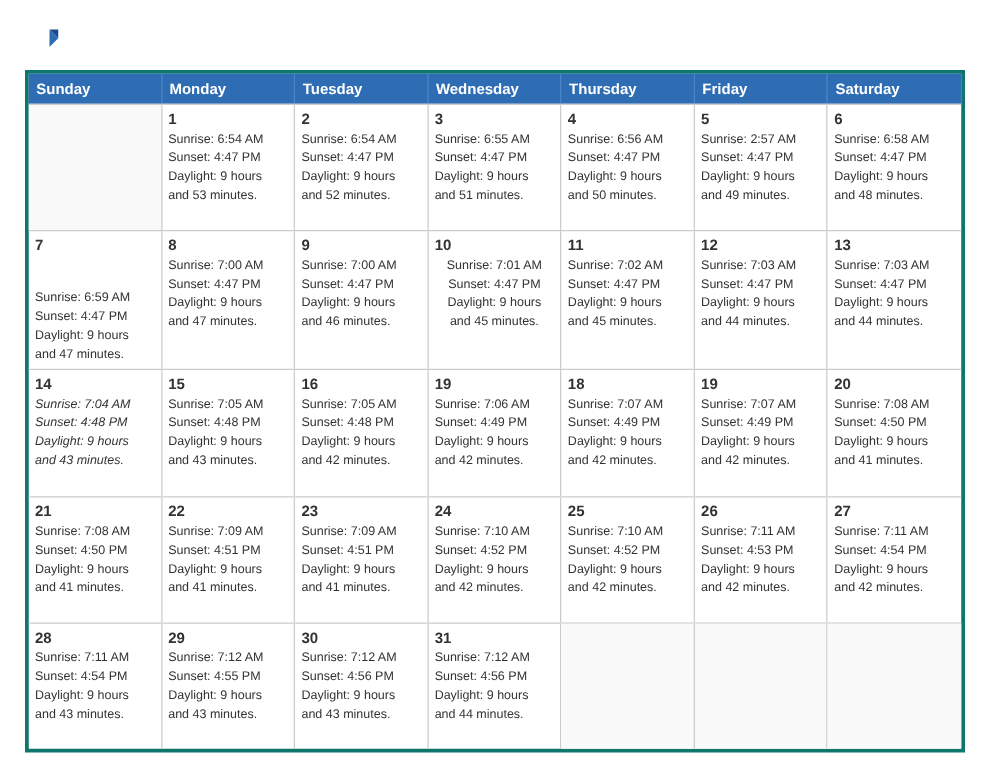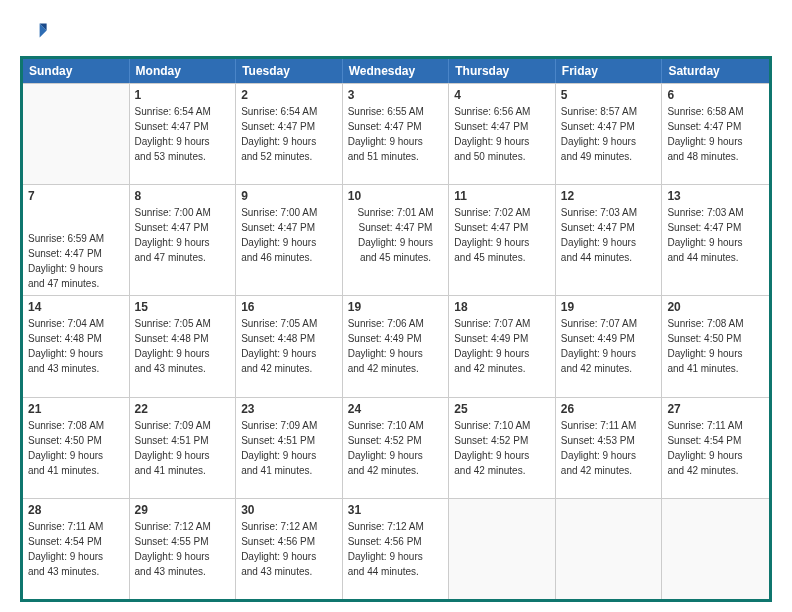--- a/index.html
+++ b/index.html
@@ -155,21 +155,21 @@
           </div>
           <div class="cal-cell">
             <span class="day-number">4</span>
             <div class="day-info" style="white-space: pre-line;">Sunrise: 6:56 AM
 Sunset: 4:47 PM
 Daylight: 9 hours
 and 50 minutes.</div>
           </div>
           <div class="cal-cell">
             <span class="day-number">5</span>
-            <div class="day-info" style="white-space: pre-line;">Sunrise: 8:57 AM
+            <div class="day-info" style="white-space: pre-line;">Sunrise: 2:57 AM
 Sunset: 4:47 PM
 Daylight: 9 hours
 and 49 minutes.</div>
           </div>
           <div class="cal-cell">
             <span class="day-number">6</span>
             <div class="day-info" style="white-space: pre-line;">Sunrise: 6:58 AM
 Sunset: 4:47 PM
 Daylight: 9 hours
 and 48 minutes.</div>
@@ -222,21 +222,21 @@
             <span class="day-number">13</span>
             <div class="day-info" style="white-space: pre-line;">Sunrise: 7:03 AM
 Sunset: 4:47 PM
 Daylight: 9 hours
 and 44 minutes.</div>
           </div>
         </div>
         <div class="cal-week">
           <div class="cal-cell">
             <span class="day-number">14</span>
-            <div class="day-info" style="white-space: pre-line;">Sunrise: 7:04 AM
+            <div class="day-info" style="white-space: pre-line; font-style: italic;">Sunrise: 7:04 AM
 Sunset: 4:48 PM
 Daylight: 9 hours
 and 43 minutes.</div>
           </div>
           <div class="cal-cell">
             <span class="day-number">15</span>
             <div class="day-info" style="white-space: pre-line;">Sunrise: 7:05 AM
 Sunset: 4:48 PM
 Daylight: 9 hours
 and 43 minutes.</div>

